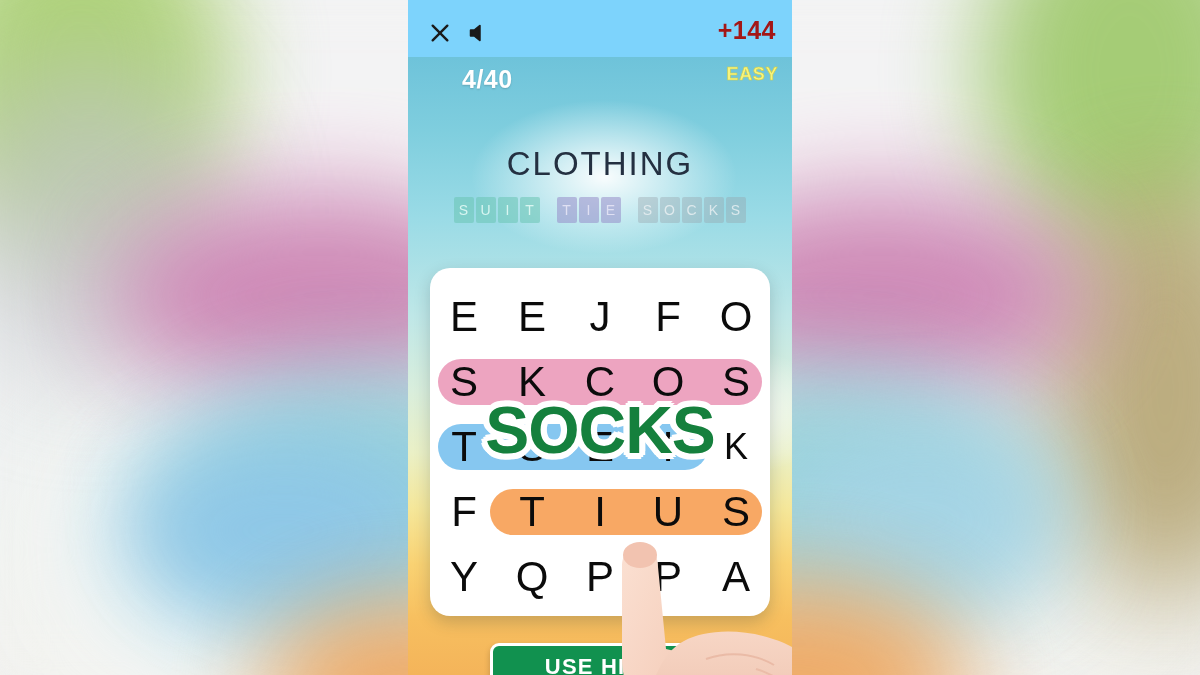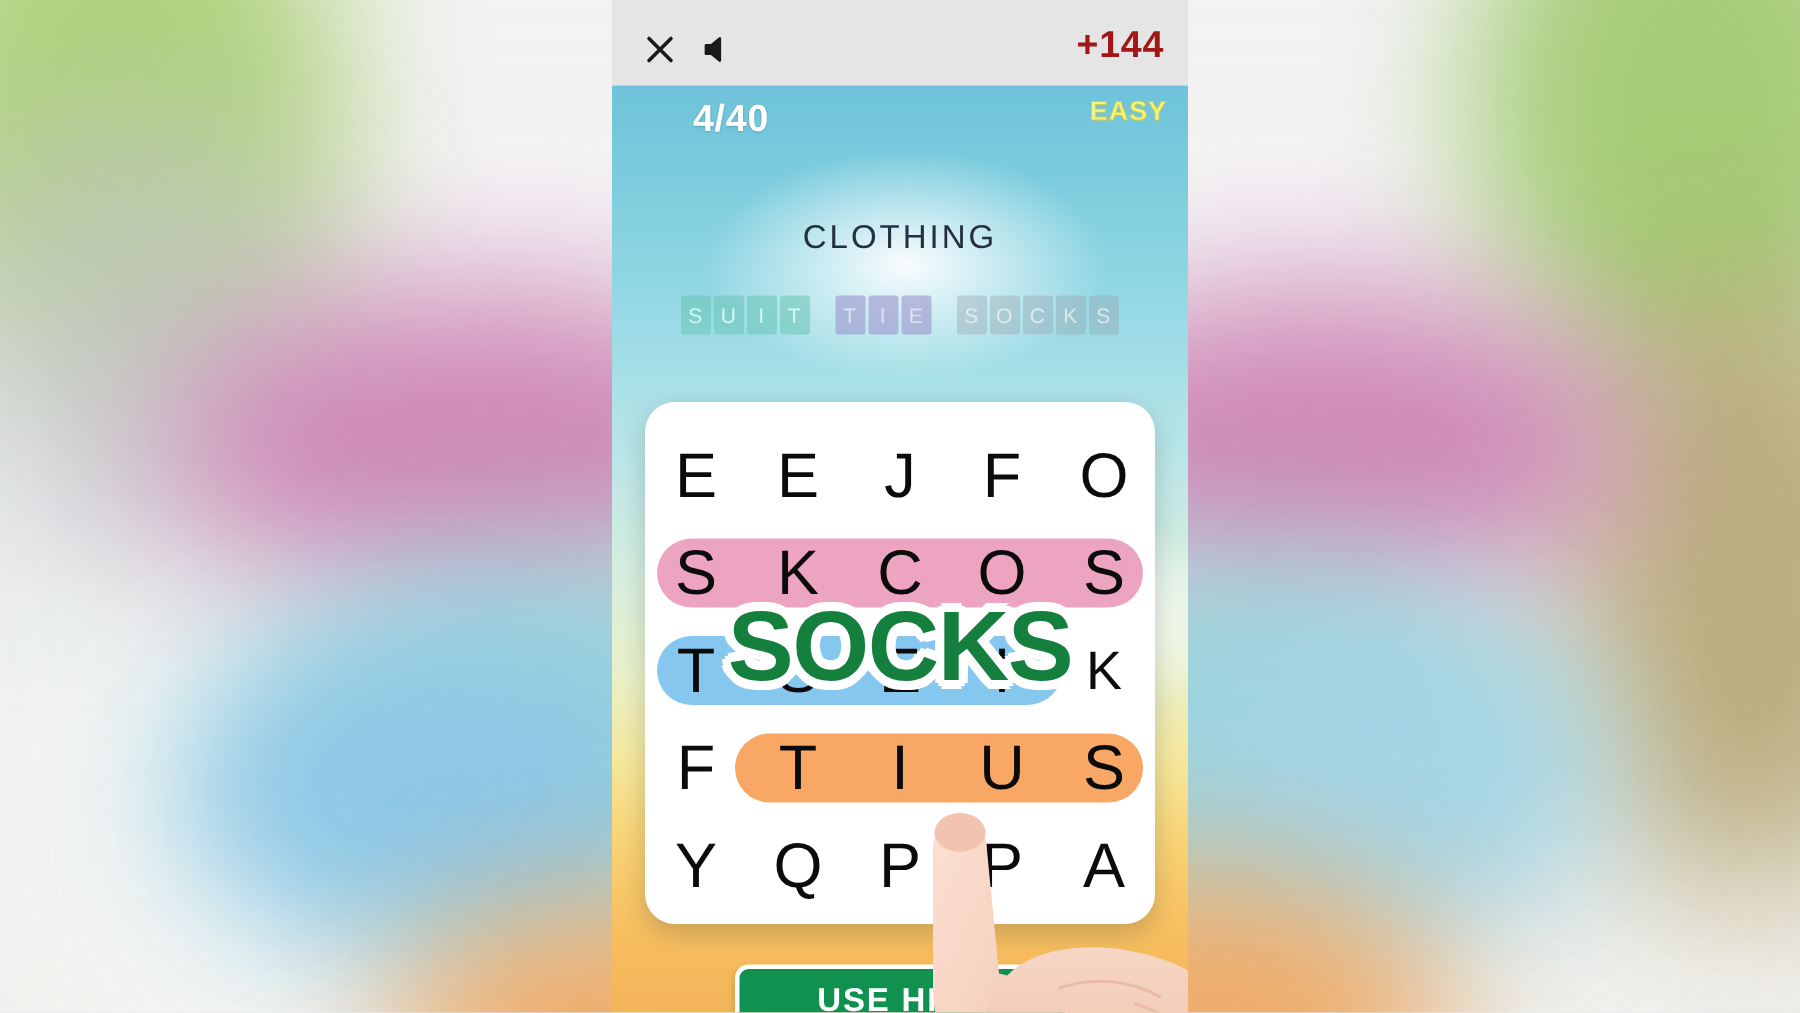--- a/index.html
+++ b/index.html
@@ -28,21 +28,21 @@
   .b-blue-r{right:130px;top:420px;width:300px;height:200px;background:#a7d4e8;opacity:.8;filter:blur(46px);}
   .b-orange-l{left:260px;top:600px;width:300px;height:180px;background:#efa861;opacity:.95;filter:blur(48px);}
   .b-orange-r{right:230px;top:580px;width:360px;height:200px;background:#efa861;opacity:.95;filter:blur(48px);}
   .b-white-l{left:40px;top:400px;width:280px;height:300px;background:#f4f7f4;opacity:.95;filter:blur(50px);}
   .b-white-r{right:40px;top:330px;width:260px;height:320px;background:#f2f4f2;opacity:.9;filter:blur(50px);}
 
   
   .app{position:absolute;left:408px;top:0;width:384px;height:675px;overflow:hidden;background:#fff;}
 
   
-  .topbar{position:relative;height:57px;background:#e5e5e5;}
+  .topbar{position:relative;height:57px;background:#7dd3fc;}
   .topbar .icons{position:absolute;left:21px;top:22px;display:flex;align-items:center;gap:16px;}
   .ic{width:22px;height:22px;display:block;}
   .score{position:absolute;right:16px;top:16px;font-size:25px;font-weight:700;color:#a31616;letter-spacing:.5px;}
 
   
   .game{position:relative;height:618px;
     background:
       radial-gradient(ellipse 190px 110px at 196px 120px, rgba(255,255,255,.95) 0%, rgba(255,255,255,0) 70%),
       radial-gradient(ellipse 150px 90px at 320px 355px, rgba(255,255,255,.9) 0%, rgba(255,255,255,0) 72%),
       linear-gradient(180deg,
@@ -58,21 +58,21 @@
         #f4b45a 100%);
   }
 
   .hud{position:absolute;top:0;left:0;right:0;height:34px;}
   .level{position:absolute;left:14px;top:8px;font-size:25px;font-weight:700;color:#ffffff;
     text-shadow:0 1px 2px rgba(0,0,0,.18);letter-spacing:.5px;margin-left:40px;}
   .difficulty{position:absolute;right:14px;top:7px;font-size:18px;font-weight:700;color:#f7f47e;
     -webkit-text-stroke:.6px #cfcf4a; letter-spacing:.6px;}
 
   .puzzle-title{position:absolute;top:88px;left:0;right:0;text-align:center;
-    font-size:22px;font-weight:400;color:#243041;letter-spacing:2px;}
+    font-size:33px;font-weight:400;color:#243041;letter-spacing:2px;}
 
   
   .wordlist{position:absolute;top:140px;left:0;right:0;display:flex;justify-content:center;
     gap:17px;align-items:center;}
   .word{display:flex;gap:2px;}
   .wtile{width:20px;height:26px;display:flex;align-items:center;justify-content:center;
     font-size:14px;letter-spacing:1px;border-radius:2px;}
   .word.found .wtile{background:rgba(106,196,178,.55);color:rgba(225,250,245,.9);}
   .word.tie .wtile{background:rgba(150,140,200,.55);color:rgba(228,228,245,.9);}
   .word.dim .wtile{background:rgba(150,160,168,.38);color:rgba(240,244,246,.75);}

